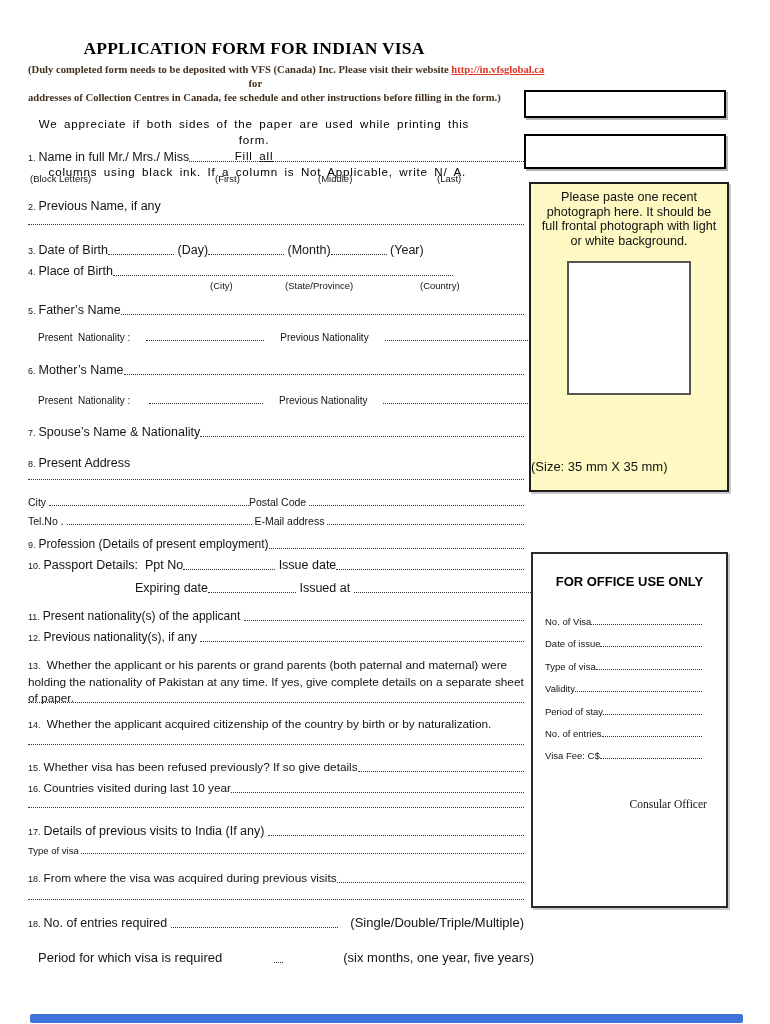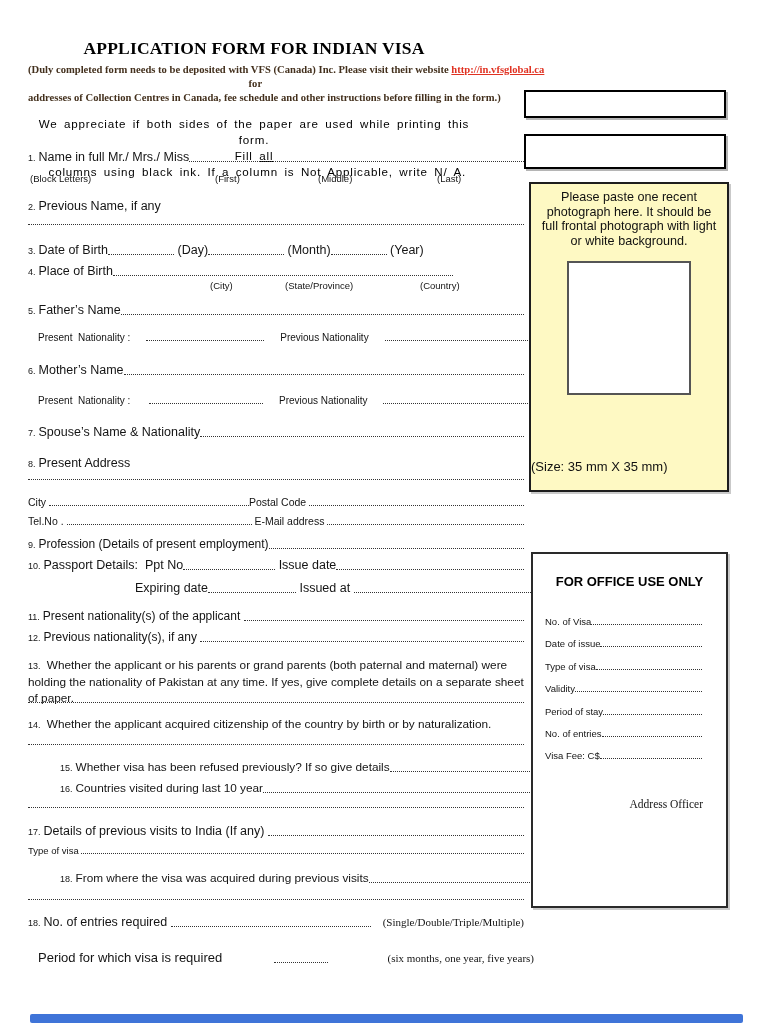--- a/index.html
+++ b/index.html
@@ -18,23 +18,23 @@
   .pre { white-space:pre;text-align:right; }
   
   .row { position:absolute; left:28px; width:496px; display:flex; align-items:baseline; }
   .num { font-size:9px; margin-right:3px; white-space:pre; }
   .lbl { white-space:pre; }
   .dots { border-bottom:1.6px dotted #333; align-self:flex-end; margin-bottom:2px; height:0; }
   .fill { flex:1 1 auto; }
   .dotline { position:absolute; left:28px; width:496px; border-bottom:1.6px dotted #333; height:0; }
   .subrow { position:absolute; left:28px; width:496px; height:12px; }
   .sub { position:absolute; font-size:9.5px; white-space:pre; }
-  .fs125 { font-size:12.5px; } .fs12 { font-size:12px; } .fs118 { font-size:11.8px;margin-left:32px; }
+  .fs125 { font-size:12.5px; } .fs12 { font-size:12px; } .fs118 { font-size:11.8px; }
   .fs105 { font-size:10.5px; } .fs10 { font-size:10px;gap:16px; } .fs95 { font-size:9.5px; } .fs13 { font-size:13px;gap:48px; }
-  .hint { font-size:11px; white-space:pre; margin-left:12px;font-family:Liberation Serif, serif; }
+  .hint { font-size:13px; white-space:pre; margin-left:12px; }
   .para { position:absolute; left:28px; width:500px; font-size:11.8px; line-height:16px; }
   
   .obox { position:absolute; border:2.5px solid #000; background:#fff; box-shadow:2px 2px 0 #b5b5b5; }
   .photo-box { position:absolute; left:529px; top:182px; width:196px; height:306px; border:2px solid #1d1d1d; box-shadow:2px 2px 0 #c9c9c9; background:#fef9c3; }
   .photo-instr { margin:6px 8px 0 8px; text-align:center; font-size:12.6px; line-height:14.6px; color:#111; }
   .photo-slot { width:120px; height:130px; border:2px solid #555; margin:13px auto 0 auto; background:#fff; }
   .photo-size { position:absolute; left:0; right:0; bottom:16px; text-align:left; font-size:13px; color:#111; }
   .office-box { position:absolute; left:531px; top:552px; width:193px; height:352px; border:2px solid #2a2a2a; box-shadow:2px 2px 0 #c9c9c9; background:#fff; }
   .office-title { margin-top:20px; text-align:center; font-weight:bold; font-size:13px; color:#000; }
   .office-items { position:absolute; left:12px; right:24px; top:62px; }
@@ -272,18 +272,18 @@
         </div>
       <div class="oitem">
           <span class="lbl">No. of entries</span>
           <span class="dots fill"></span>
         </div>
       <div class="oitem">
           <span class="lbl">Visa Fee: C$</span>
           <span class="dots fill"></span>
         </div>
     </div>
-    <div class="office-sign">Address Officer</div>
+    <div class="office-sign">Consular Officer</div>
   </div>
 
   <div class="blue-bar"></div>
 
 </div>
 
 </body></html>

